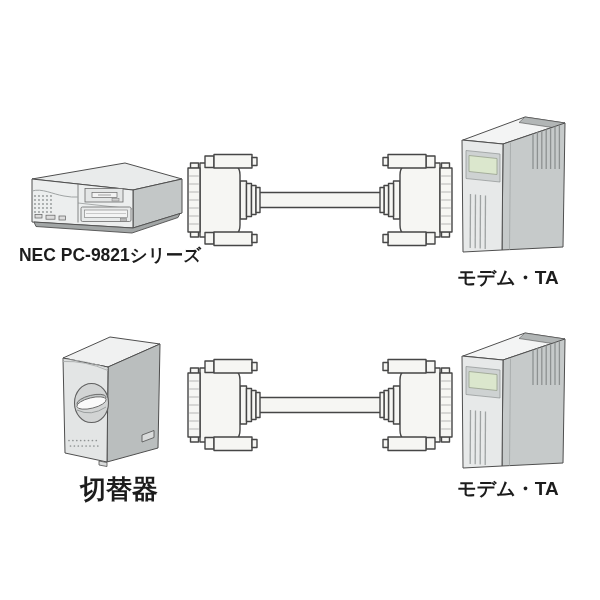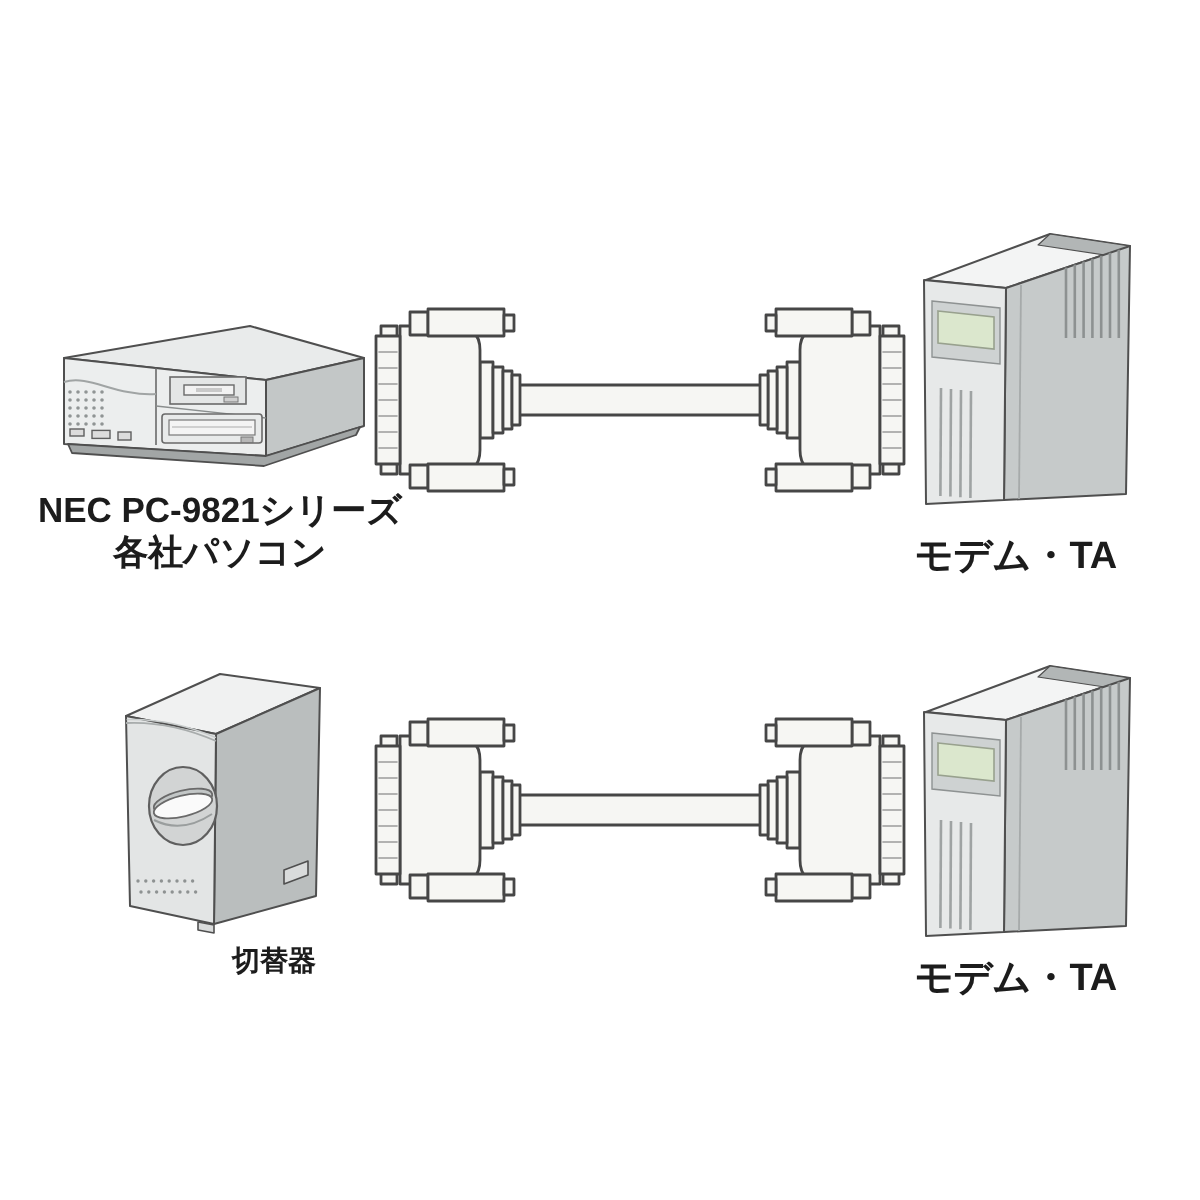--- a/index.html
+++ b/index.html
@@ -7,21 +7,21 @@
     position:relative; width:600px; height:600px; background:#ffffff;
     font-family:"Liberation Sans","DejaVu Sans",sans-serif; overflow:hidden;border-radius:18px;
   }
   .art { position:absolute; display:block; }
   .label {
     position:absolute; color:#1c1c1c; font-weight:bold; text-align:center;
     white-space:nowrap;
   }
   .pc-label   { left:8px;   top:245px; width:204px; font-size:17.5px; line-height:20.5px; }
   .modem-top-label    { left:428px; top:265px; width:160px; font-size:19px; }
-  .switch-label       { left:57px;  top:472px; width:160px; font-size:14px; }
+  .switch-label       { left:39px;  top:472px; width:160px; font-size:26px; }
   .modem-bottom-label { left:428px; top:476px; width:160px; font-size:19px; }
 </style>
 </head>
 <body>
 
 <div class="stage">
 
   <svg width="0" height="0" style="position:absolute" aria-hidden="true">
     <defs>
       <symbol id="sym-cable" viewBox="0 0 270 100">
@@ -169,21 +169,20 @@
   <svg class="art" style="left:185px; top:150px;" width="270" height="100">
     <use href="#sym-cable"></use>
   </svg>
 
   <svg class="art" style="left:452px; top:112px;" width="120" height="145">
     <use href="#sym-modem"></use>
   </svg>
 
   <div class="label pc-label">
     <div>NEC PC-9821シリーズ</div>
-    <div>各社パソコン</div>
   </div>
 
   <div class="label modem-top-label">モデム・TA</div>
 
   <svg class="art" style="left:55px; top:328px;" width="115" height="140" viewBox="0 0 115 140">
     <g stroke="#4f4f4f" stroke-width="1" stroke-linejoin="round">
       <polygon points="8,30 55,9 105,16 53,39" fill="#f0f1f1"></polygon>
       <polygon points="53,39 105,16 103,120 52,134" fill="#babebe"></polygon>
       <polygon points="8,30 53,39 52,134 10,125" fill="#e3e5e5"></polygon>
       <polygon points="87,107 99,102.5 99,109.5 87,114" fill="#d9dbdb" stroke-width="0.8"></polygon>

